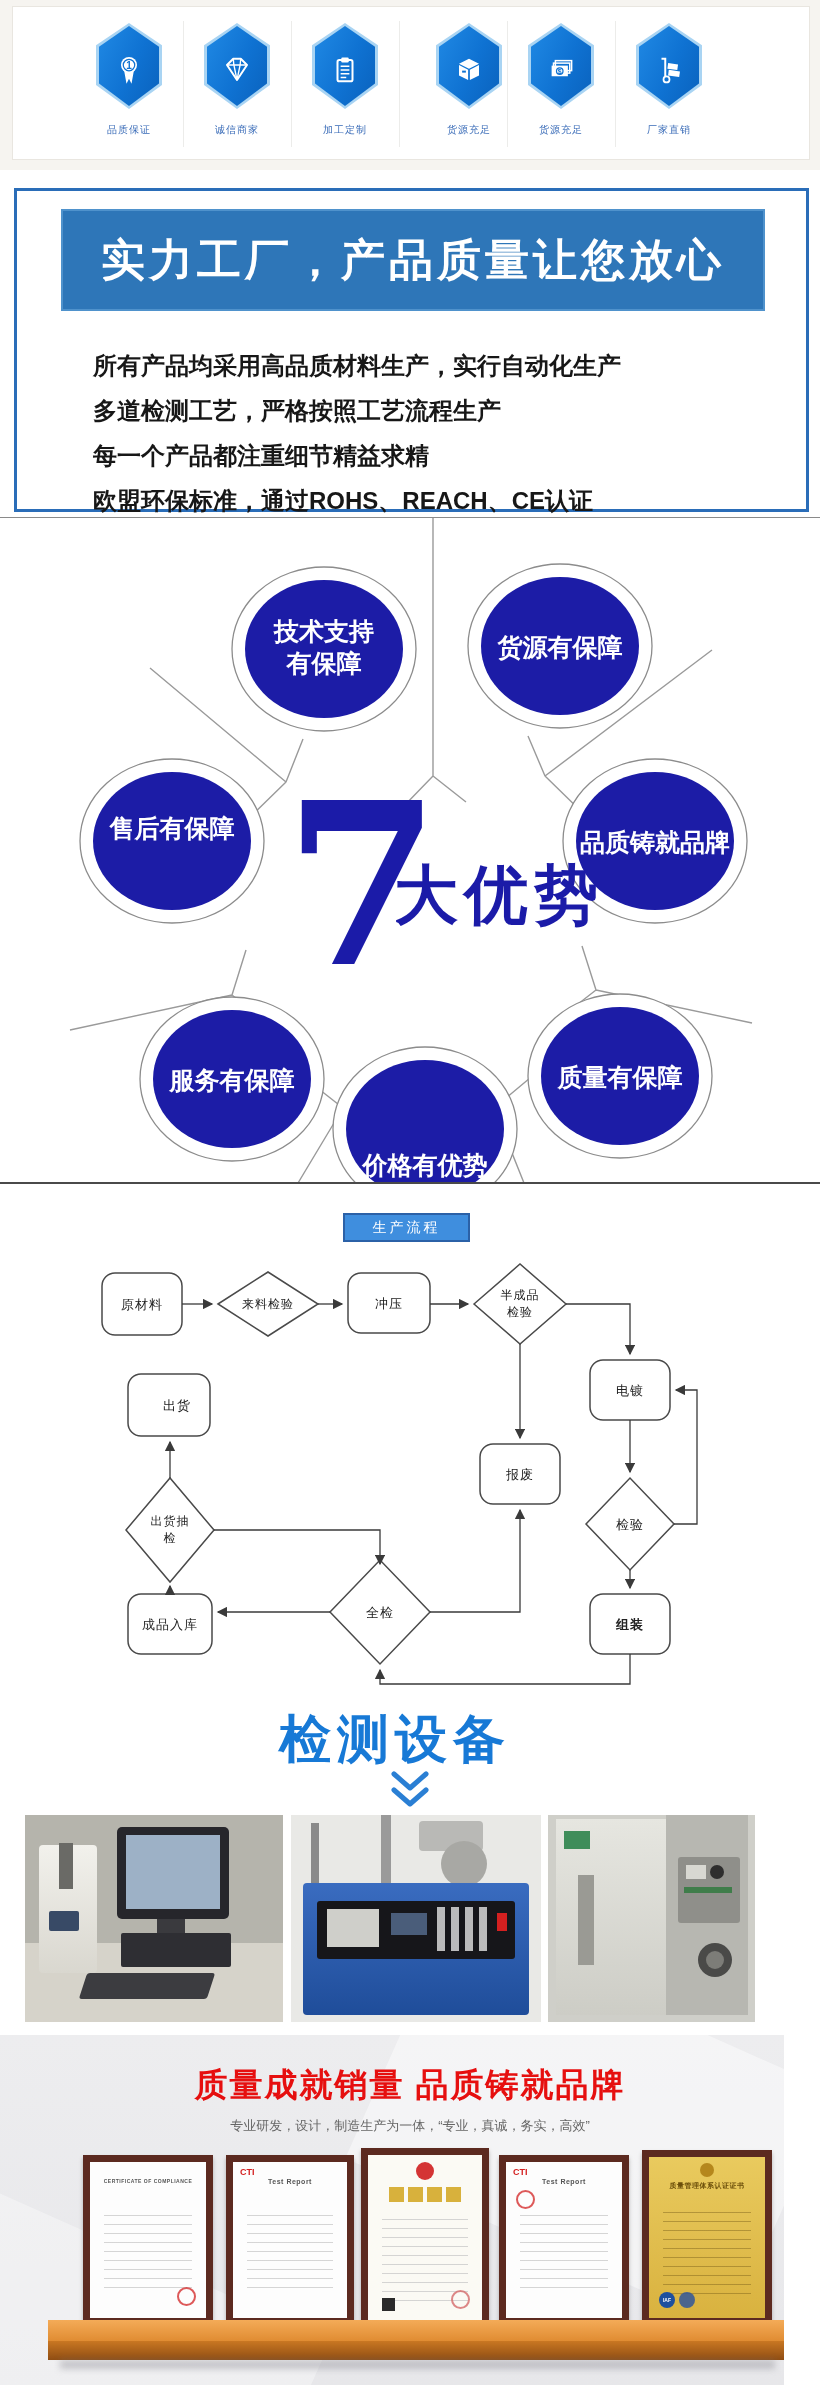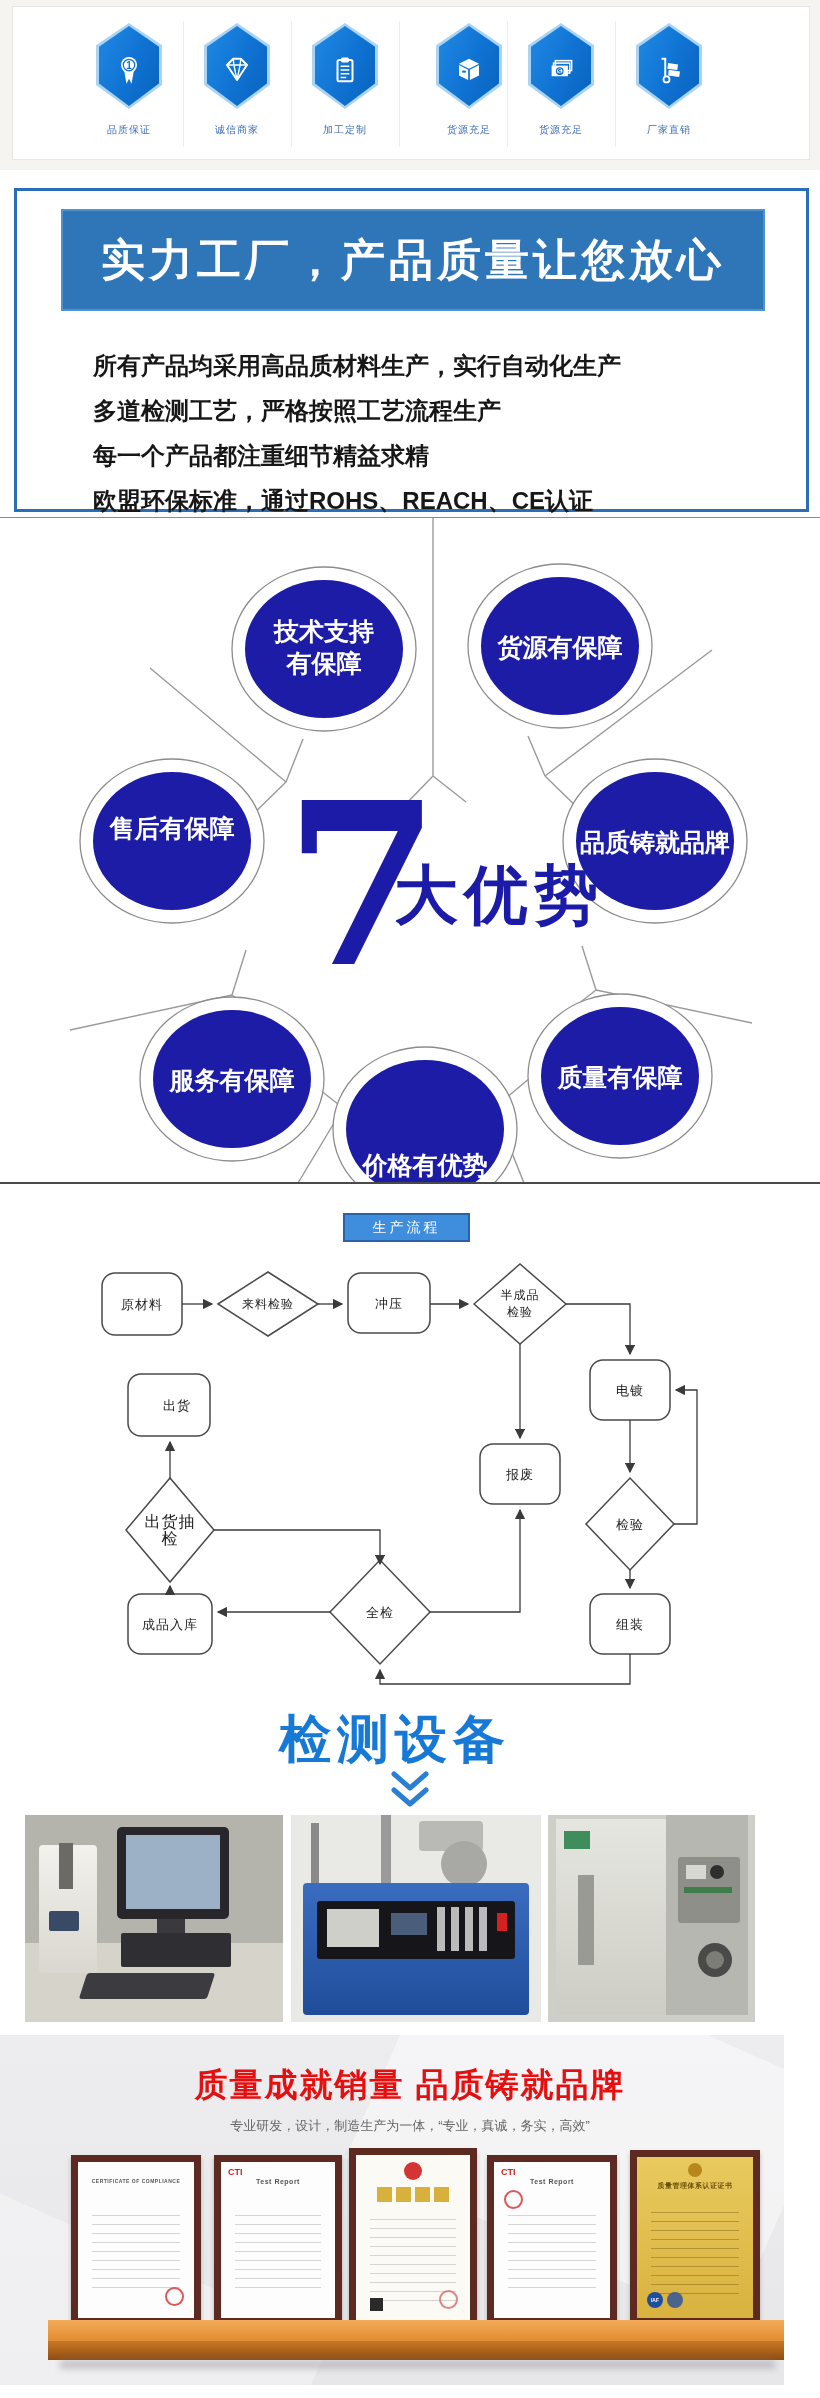--- a/index.html
+++ b/index.html
@@ -63,21 +63,21 @@
   .quality{position:absolute;left:0;top:2035px;width:784px;height:350px;
            background:linear-gradient(180deg,#ededef 0%,#e7e7ea 100%);overflow:hidden;}
   .q-deco1{position:absolute;left:380px;top:-40px;width:420px;height:260px;background:rgba(255,255,255,.45);
            transform:rotate(24deg);}
   .q-deco2{position:absolute;left:-120px;top:210px;width:420px;height:240px;background:rgba(255,255,255,.35);
            transform:rotate(24deg);}
   .q-title{position:absolute;left:0;top:28px;width:820px;text-align:center;font-size:33px;
            font-weight:bold;color:#e60f0f;letter-spacing:2px;}
   .q-sub{position:absolute;left:0;top:82px;width:820px;text-align:center;font-size:13px;color:#666;}
   .cert{position:absolute;background:#fdfdfd;border:7px solid #5c2a20;box-sizing:border-box;
-        box-shadow:0 3px 4px rgba(0,0,0,.25);}
+        box-shadow:0 3px 4px rgba(0,0,0,.25);margin-left:12px;}
   .cert .lines{position:absolute;left:12%;right:12%;top:34%;height:52%;
         background:repeating-linear-gradient(#c8c8c8 0 1px,transparent 1px 9px);opacity:.75;}
   .cti-logo{position:absolute;left:7px;top:5px;font-size:9px;font-weight:bold;color:#d42020;}
   .cert-title{position:absolute;left:0;top:16px;width:100%;text-align:center;font-size:6px;
               font-weight:bold;color:#555;letter-spacing:.5px;}
   .stamp{position:absolute;width:15px;height:15px;border:2px solid #d43030;border-radius:50%;opacity:.8;}
   .shelf-top{position:absolute;left:48px;top:285px;width:737px;height:21px;
              background:linear-gradient(180deg,#f4ab58,#e08c32);}
   .shelf-front{position:absolute;left:48px;top:306px;width:737px;height:19px;
              background:linear-gradient(180deg,#c97722,#8f4d13);}
@@ -266,25 +266,25 @@
     </svg>
     <div class="fnode" style="left:102px;top:89px;width:80px;height:62px;">原材料</div>
     <div class="fnode" style="left:218px;top:104px;width:100px;height:32px;font-size:12px;">来料检验</div>
     <div class="fnode" style="left:348px;top:89px;width:82px;height:60px;">冲压</div>
     <div class="fnode" style="left:474px;top:88px;width:92px;height:64px;font-size:12px;">半成品
 检验</div>
     <div class="fnode" style="left:590px;top:176px;width:80px;height:60px;">电镀</div>
     <div class="fnode" style="left:480px;top:260px;width:80px;height:60px;">报废</div>
     <div class="fnode" style="left:586px;top:324px;width:88px;height:32px;">检验</div>
     <div class="fnode" style="left:128px;top:190px;width:98px;height:62px;">出货</div>
-    <div class="fnode" style="left:126px;top:312px;width:88px;height:68px;font-size:16px;">出货抽
+    <div class="fnode" style="left:126px;top:312px;width:88px;height:68px;font-size:12px;">出货抽
 检</div>
     <div class="fnode" style="left:330px;top:412px;width:100px;height:32px;">全检</div>
     <div class="fnode" style="left:128px;top:410px;width:84px;height:60px;">成品入库</div>
-    <div class="fnode" style="left:590px;top:410px;width:80px;height:60px;">组装</div>
+    <div class="fnode" style="left:590px;top:410px;width:80px;height:60px;font-weight:bold;">组装</div>
   </div>
 
   <div class="equip-title">检测设备</div>
   <svg style="position:absolute;left:388px;top:1770px;" width="44" height="42" viewBox="0 0 44 42">
     <path d="M6,4 L22,18 L38,4 M6,20 L22,34 L38,20" fill="none" stroke="#2a7fd4" stroke-width="5" stroke-linecap="round" stroke-linejoin="round"></path>
   </svg>
 
   <div class="photos">
 
     <div class="photo" style="left:25px;width:258px;background:#b5b4ac;">

